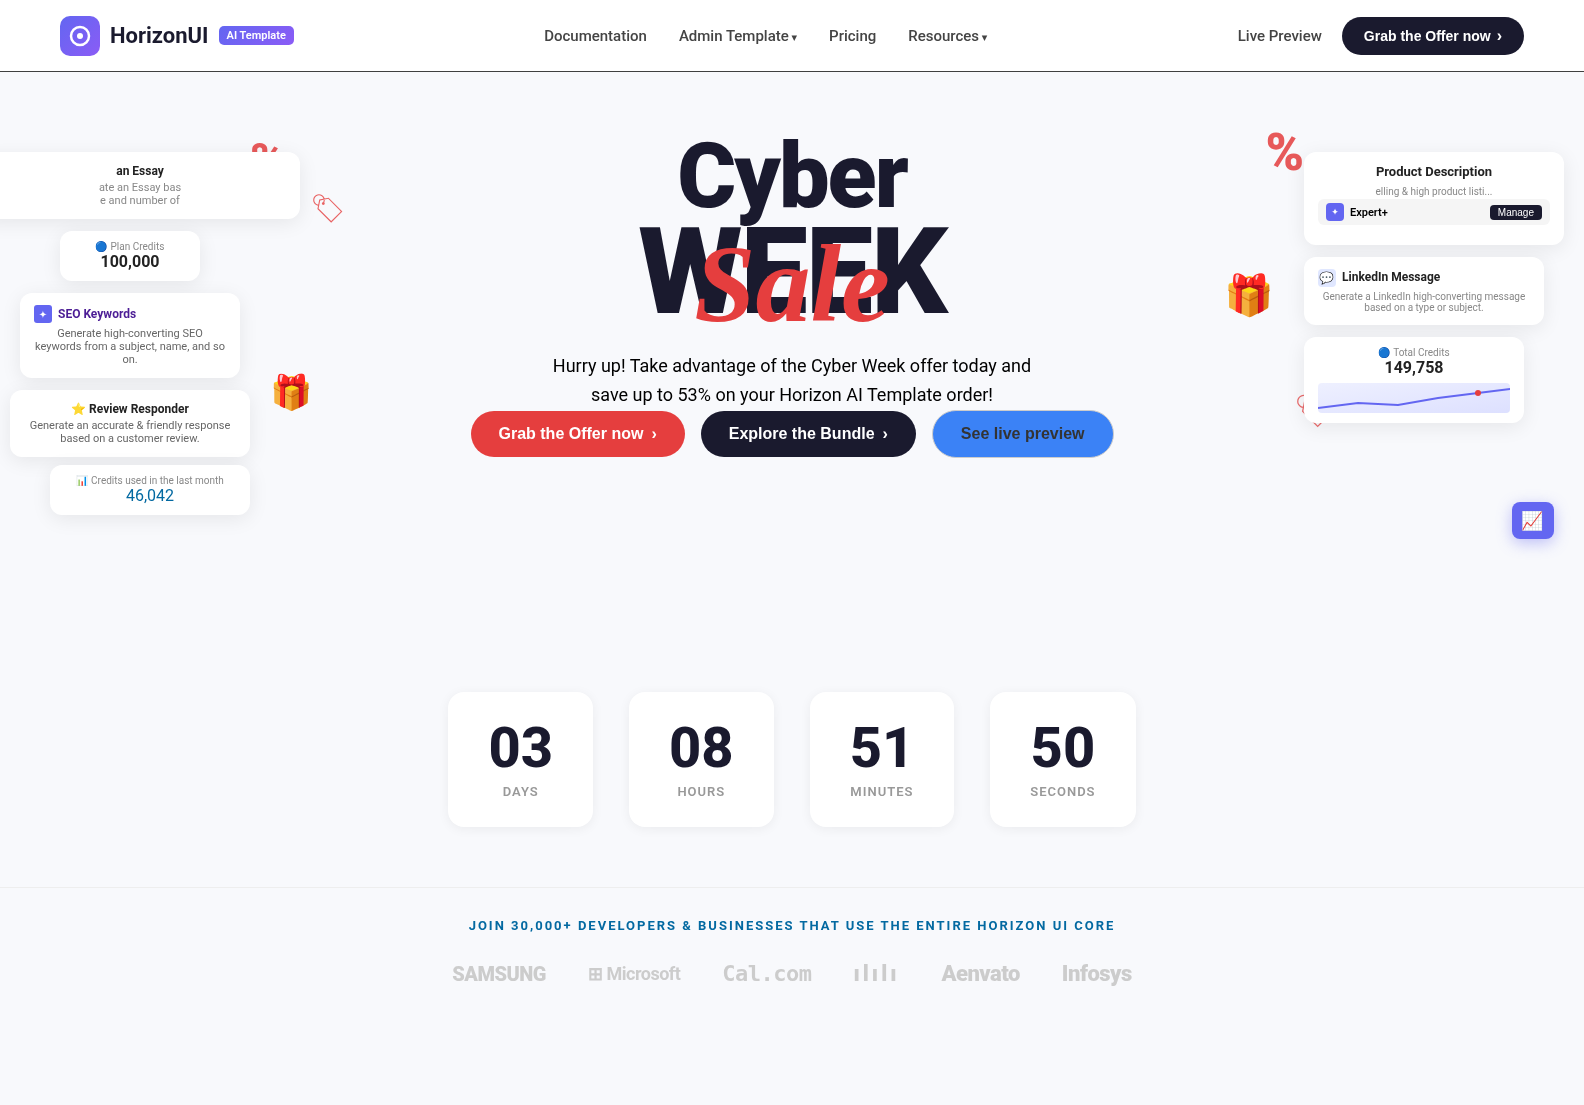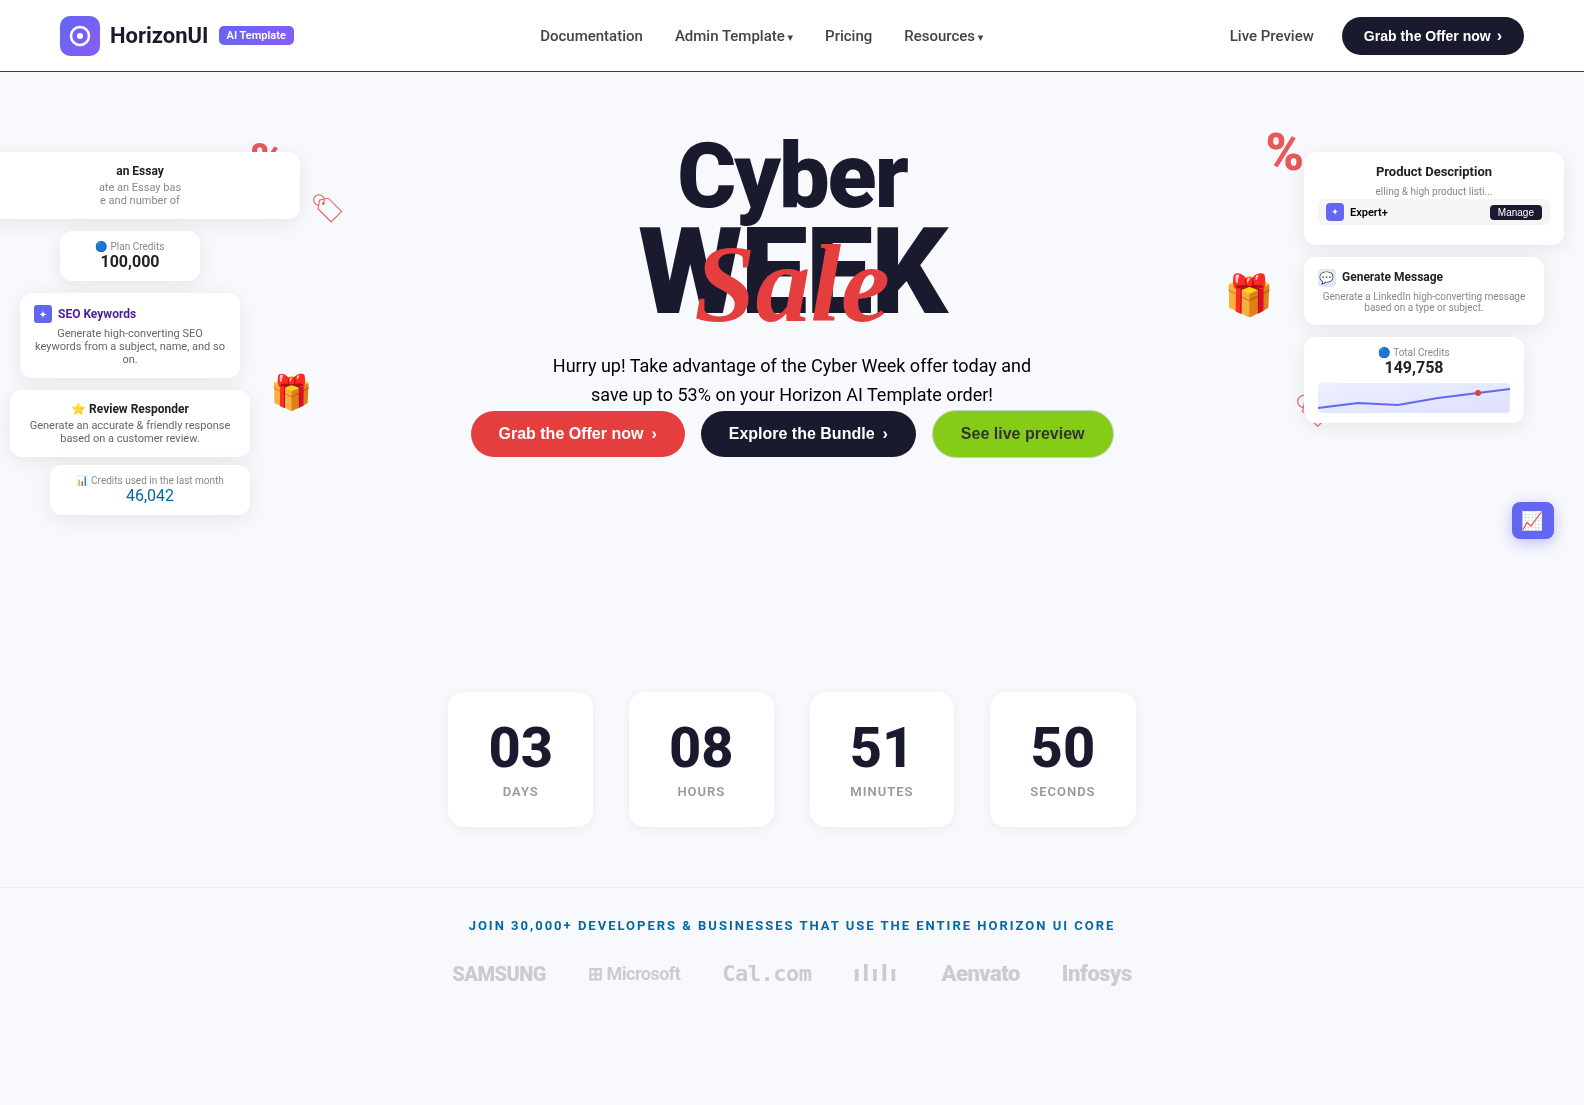--- a/index.html
+++ b/index.html
@@ -63,21 +63,21 @@
       font-size: 15px;
       font-weight: 500;
     }
     .nav-links .has-arrow::after {
       content: ' ▾';
       font-size: 11px;
     }
     .nav-actions {
       display: flex;
       align-items: center;
-      gap: 28px;
+      gap: 20px;
     }
     .live-preview-link {
       text-decoration: none;
       color: #444;
       font-size: 15px;
       font-weight: 500;
     }
     .cta-btn {
       background: #1a1a2e;
       color: white;
@@ -346,21 +346,21 @@
       padding: 14px 28px;
       border-radius: 30px;
       font-size: 16px;
       font-weight: 600;
       cursor: pointer;
       display: flex;
       align-items: center;
       gap: 8px;
     }
     .btn-preview {
-      background: #84cc16;
+      background: #3b82f6;
       color: #333;
       border: 1.5px solid #ccc;
       padding: 14px 28px;
       border-radius: 30px;
       font-size: 16px;
       font-weight: 600;
       cursor: pointer;
     }
 
     
@@ -533,21 +533,21 @@
           <div style="width:18px;height:18px;background:#6366f1;border-radius:4px;color:white;font-size:9px;display:flex;align-items:center;justify-content:center;">✦</div>
           <span class="plan-name">Expert+</span>
         </div>
         <button class="manage-btn">Manage</button>
       </div>
     </div>
 
     <div class="card-linkedin">
       <div style="display:flex;align-items:center;gap:6px;margin-bottom:4px;">
         <div style="width:18px;height:18px;background:#e0e7ff;border-radius:4px;color:#6366f1;font-size:12px;display:flex;align-items:center;justify-content:center;">💬</div>
-        <span class="title">Generate Message</span>
+        <span class="title">LinkedIn Message</span>
       </div>
       <div class="sub">Generate a LinkedIn high-converting message based on a type or subject.</div>
     </div>
 
     <div class="card-credits-2">
       <div class="label">
         <span>🔵 </span>
         <span>Total Credits</span>
       </div>
       <div class="value">149,758</div>

